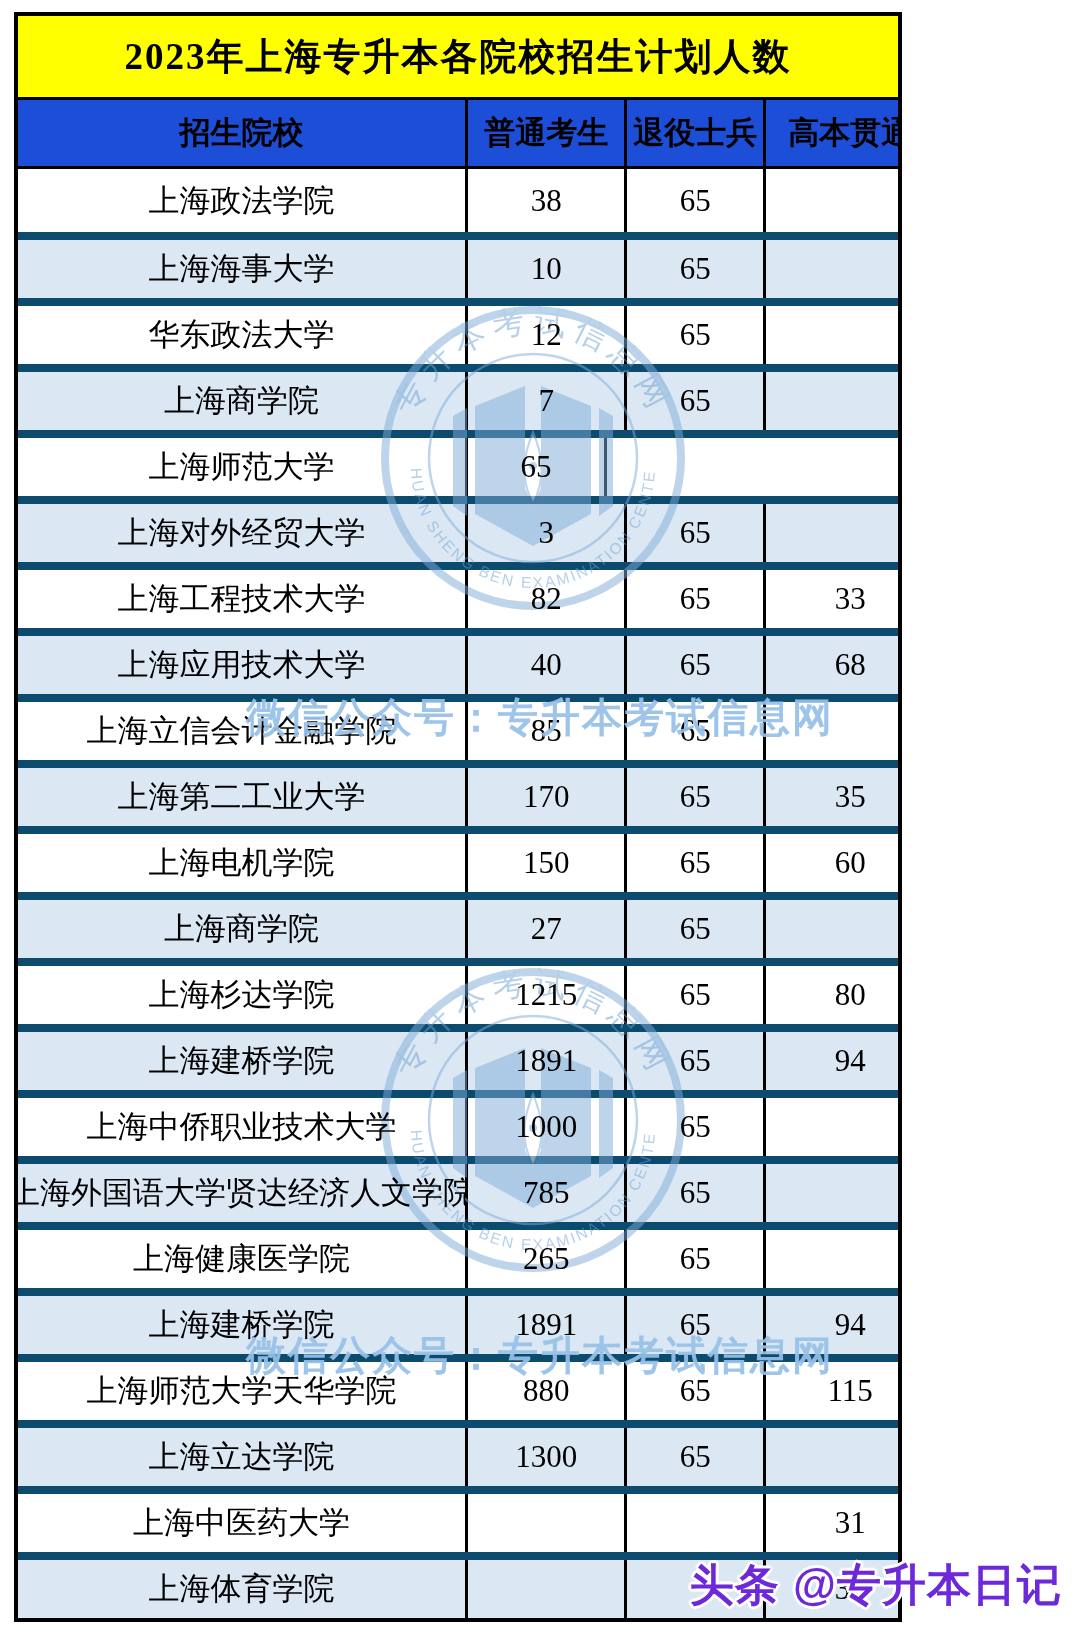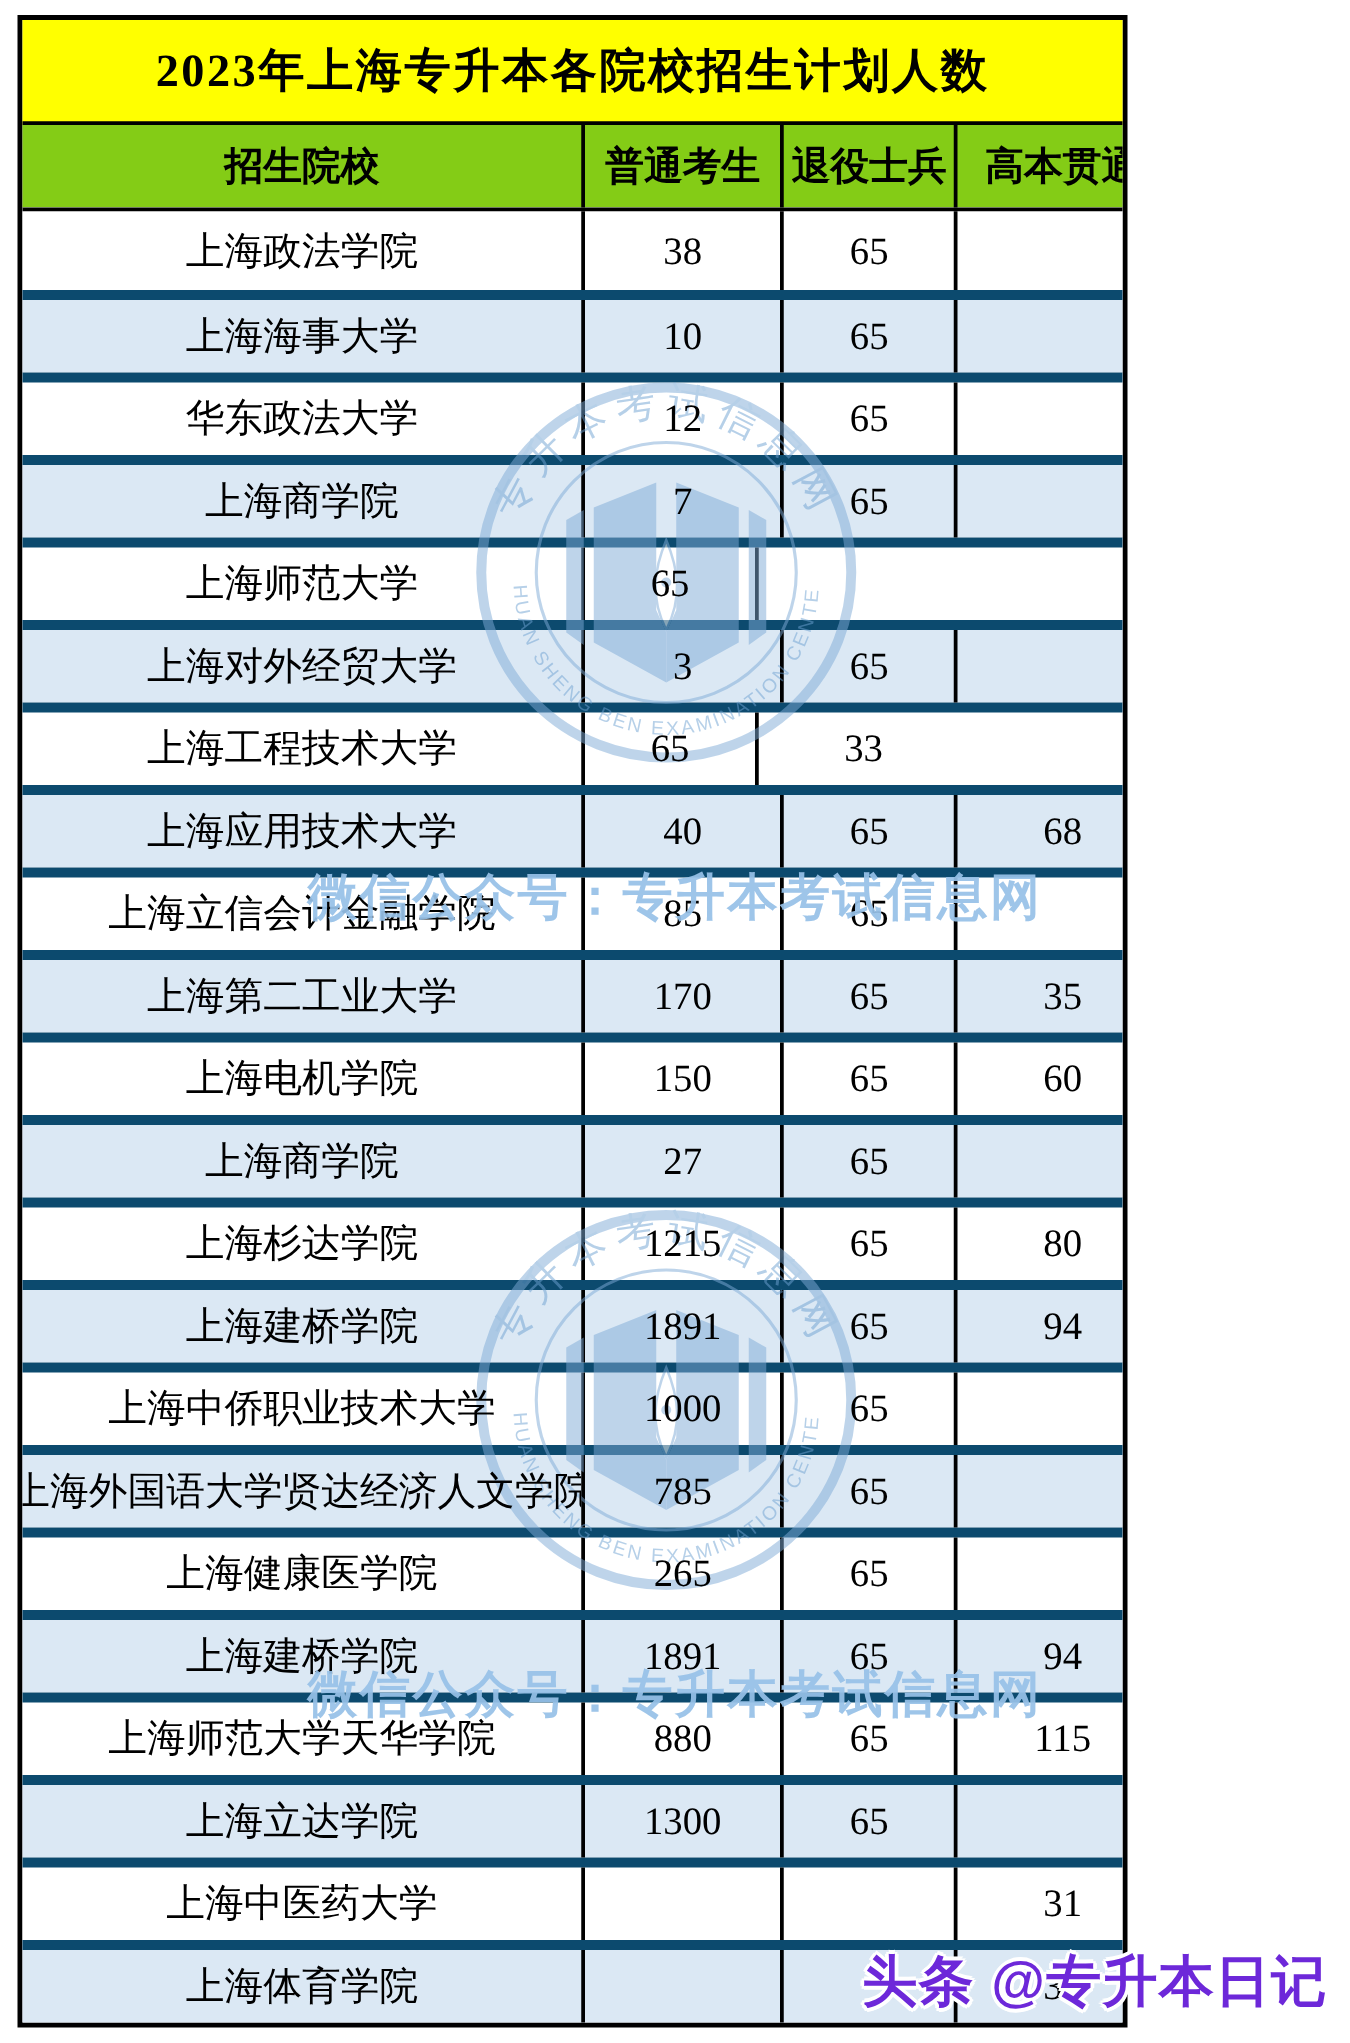--- a/index.html
+++ b/index.html
@@ -35,21 +35,21 @@
     letter-spacing:2px;
     color:#000;
   }
   .trow{
     display:flex;
     height:66px;
     box-sizing:border-box;
     background:#ffffff;
   }
   .trow.alt{ background:#dbe8f4; }
-  .trow.head{ background:#84cc16; font-weight:bold; }
+  .trow.head{ background:#1d4ed8; font-weight:bold; }
   .trow + .trow{ border-top:8px solid #0c4a6e; }
   #rows .trow:first-child{ border-top:3px solid #000; }
   .cell{
     display:flex;
     align-items:center;
     justify-content:center;
     box-sizing:border-box;
     font-size:31px;
     color:#000;
     overflow:hidden;
@@ -254,20 +254,23 @@
             <span class="ct">65</span>
           </div>
           <div class="cell c3">
             <span class="ct"></span>
           </div>
         </div>
         <div class="trow">
           <div class="cell c0">
             <span class="ct">上海工程技术大学</span>
           </div>
+          <div class="cell c1">
+            <span class="ct">82</span>
+          </div>
           <div class="cell c2">
             <span class="ct">65</span>
           </div>
           <div class="cell c3">
             <span class="ct">33</span>
           </div>
         </div>
         <div class="trow alt">
           <div class="cell c0">
             <span class="ct">上海应用技术大学</span>

